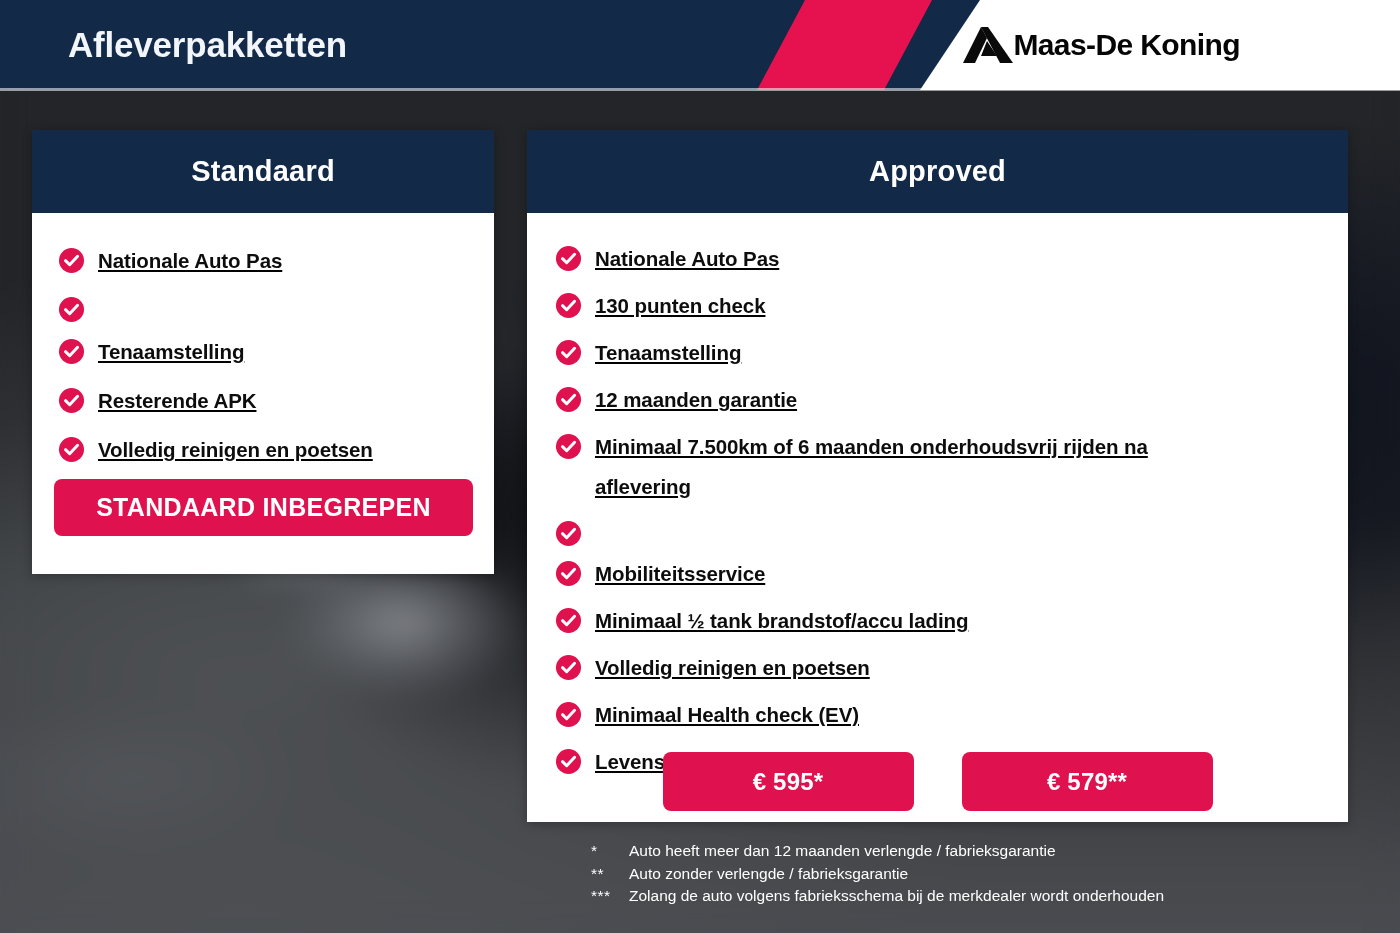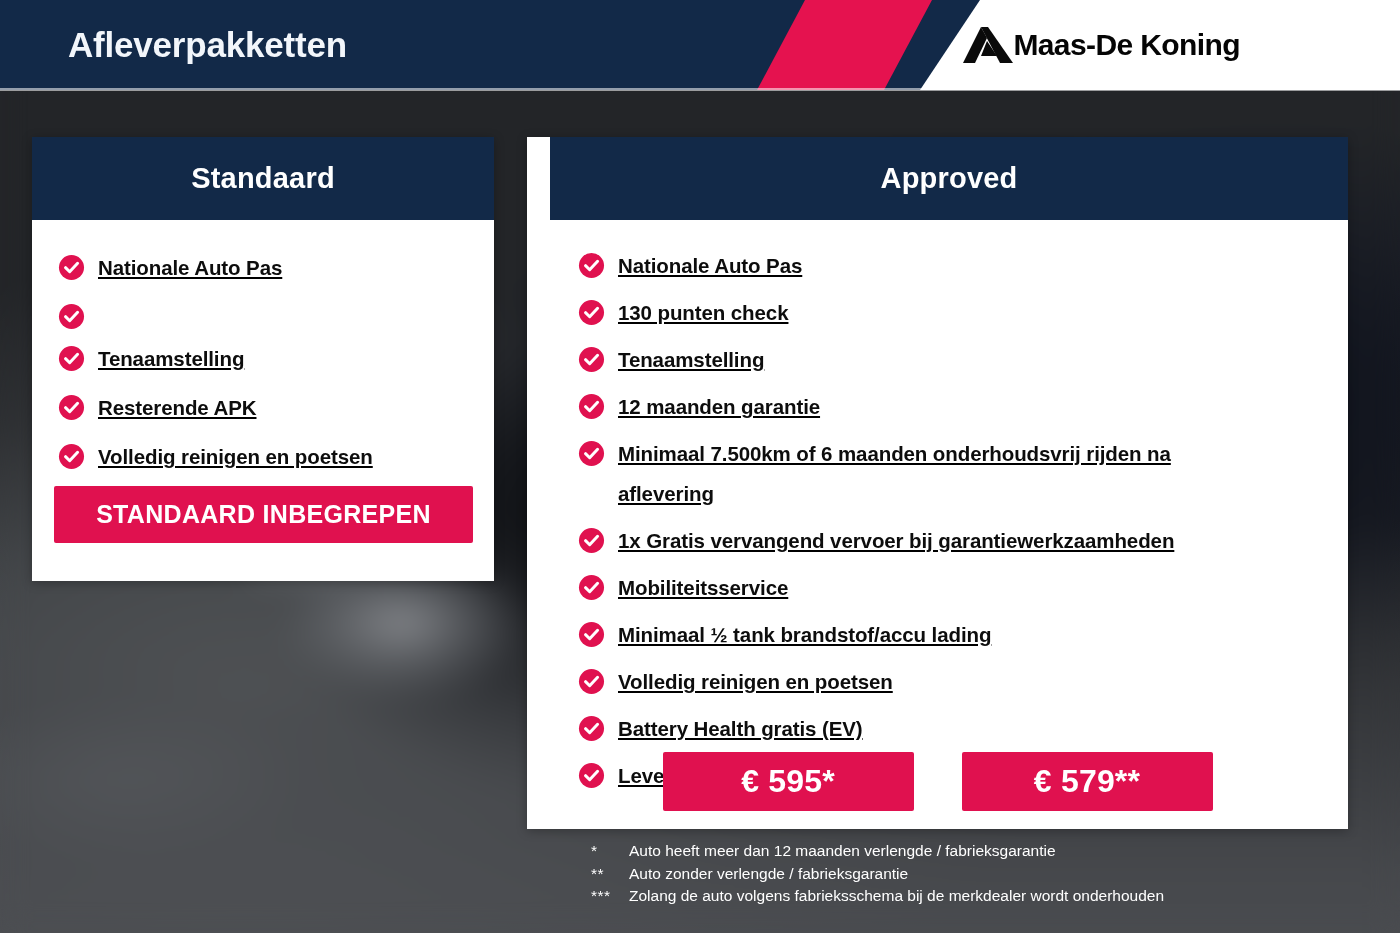--- a/index.html
+++ b/index.html
@@ -65,35 +65,35 @@
   #brand-logo .wordmark {
     color:#050505; font-size:30px; font-weight:bold;
     letter-spacing:-0.6px; white-space:nowrap;
   }
   #topbar-underline {
     position:absolute; left:0; top:88px; width:1400px; height:3px;
     background:rgba(255,255,255,0.55); z-index:6;
   }
 
   
-  #cards { position:absolute; left:0; top:7px; width:1400px; height:662px; z-index:4; }
+  #cards { position:absolute; left:0; top:0; width:1400px; height:662px; z-index:4; }
   .card {
     position:absolute; background:#ffffff;
     box-shadow:0 2px 10px rgba(0,0,0,0.28);
   }
   .card-head {
     background:#122948; color:#ffffff;
     display:flex; align-items:center; justify-content:center;
     font-size:29px; font-weight:bold; letter-spacing:0.2px;
   }
   .card-body { padding:0;text-decoration:underline; }
 
   #card-standaard { left:32px; top:130px; width:462px; height:444px; }
   #card-standaard .card-head { height:83px; }
-  #card-approved  { left:527px; top:130px; width:821px; height:692px;padding-left:23px; }
+  #card-approved  { left:527px; top:130px; width:821px; height:692px; }
   #card-approved  .card-head { height:83px; }
 
   .feature-list { list-style:none; }
   #list-standaard { margin:28px 0 0 26px; }
   #list-approved  { margin:26px 0 0 28px; }
 
   .feature-item {
     display:flex; align-items:flex-start; gap:13px;
     margin-bottom:9px;
   }
@@ -103,35 +103,35 @@
     line-height:40px; letter-spacing:-0.1px;
   }
   #list-approved .feature-item { margin-bottom:7px; }
   #list-approved .feature-text { font-size:20.5px; line-height:40px; }
   #list-approved .check-icon { margin-top:6px; }
   #list-standaard .check-icon { margin-top:6px; }
 
   
   .pink-btn {
     background:#e0114f; color:#ffffff;
-    border:none; border-radius:2px;
+    border:none; border-radius:8px;
     font-family:"Liberation Sans", sans-serif;
     font-weight:bold; text-align:center;
     display:flex; align-items:center; justify-content:center;
     cursor:pointer;
   }
   #btn-standaard-included {
     position:absolute; left:22px; top:349px;
     width:419px; height:57px; font-size:25px; letter-spacing:0.3px;
   }
   #price-row {
     position:absolute; left:0; top:615px; width:821px;
     display:flex; justify-content:center; gap:48px;
   }
-  .price-btn { width:251px; height:59px; font-size:32px; letter-spacing:0.2px; }
+  .price-btn { width:251px; height:59px; font-size:24px; letter-spacing:0.2px;margin-top:7px; }
 
   
   #footnotes {
     position:absolute; left:591px; top:840px; z-index:5;
     color:#ffffff; font-size:15.5px; line-height:22.5px;
   }
   .footnote-row { display:flex; align-items:baseline; }
   .footnote-mark {
     flex:0 0 auto; width:38px; font-size:15.5px;
     letter-spacing:0.5px;
@@ -248,21 +248,20 @@
             <circle cx="14" cy="14" r="13" fill="#e0114f"></circle>
             <path d="M7.8 14.2 L12.1 18.4 L20.3 9.6" fill="none" stroke="#ffffff" stroke-width="3.1" stroke-linecap="round" stroke-linejoin="round"></path>
           </svg>
           <span class="feature-text" style="max-width:640px;">Minimaal 7.500km of 6 maanden onderhoudsvrij rijden na aflevering</span>
         </li>
         <li class="feature-item">
           <svg class="check-icon" viewBox="0 0 28 28">
             <circle cx="14" cy="14" r="13" fill="#e0114f"></circle>
             <path d="M7.8 14.2 L12.1 18.4 L20.3 9.6" fill="none" stroke="#ffffff" stroke-width="3.1" stroke-linecap="round" stroke-linejoin="round"></path>
           </svg>
-          <span class="feature-text">1x Gratis vervangend vervoer bij garantiewerkzaamheden</span>
         </li>
         <li class="feature-item">
           <svg class="check-icon" viewBox="0 0 28 28">
             <circle cx="14" cy="14" r="13" fill="#e0114f"></circle>
             <path d="M7.8 14.2 L12.1 18.4 L20.3 9.6" fill="none" stroke="#ffffff" stroke-width="3.1" stroke-linecap="round" stroke-linejoin="round"></path>
           </svg>
           <span class="feature-text">Mobiliteitsservice</span>
         </li>
         <li class="feature-item">
           <svg class="check-icon" viewBox="0 0 28 28">
@@ -276,21 +275,21 @@
             <circle cx="14" cy="14" r="13" fill="#e0114f"></circle>
             <path d="M7.8 14.2 L12.1 18.4 L20.3 9.6" fill="none" stroke="#ffffff" stroke-width="3.1" stroke-linecap="round" stroke-linejoin="round"></path>
           </svg>
           <span class="feature-text">Volledig reinigen en poetsen</span>
         </li>
         <li class="feature-item">
           <svg class="check-icon" viewBox="0 0 28 28">
             <circle cx="14" cy="14" r="13" fill="#e0114f"></circle>
             <path d="M7.8 14.2 L12.1 18.4 L20.3 9.6" fill="none" stroke="#ffffff" stroke-width="3.1" stroke-linecap="round" stroke-linejoin="round"></path>
           </svg>
-          <span class="feature-text">Battery Health gratis (EV)</span>
+          <span class="feature-text">Minimaal Health check (EV)</span>
         </li>
         <li class="feature-item">
           <svg class="check-icon" viewBox="0 0 28 28">
             <circle cx="14" cy="14" r="13" fill="#e0114f"></circle>
             <path d="M7.8 14.2 L12.1 18.4 L20.3 9.6" fill="none" stroke="#ffffff" stroke-width="3.1" stroke-linecap="round" stroke-linejoin="round"></path>
           </svg>
           <span class="feature-text">Levenslang gratis APK***</span>
         </li>
       </ul>
 

